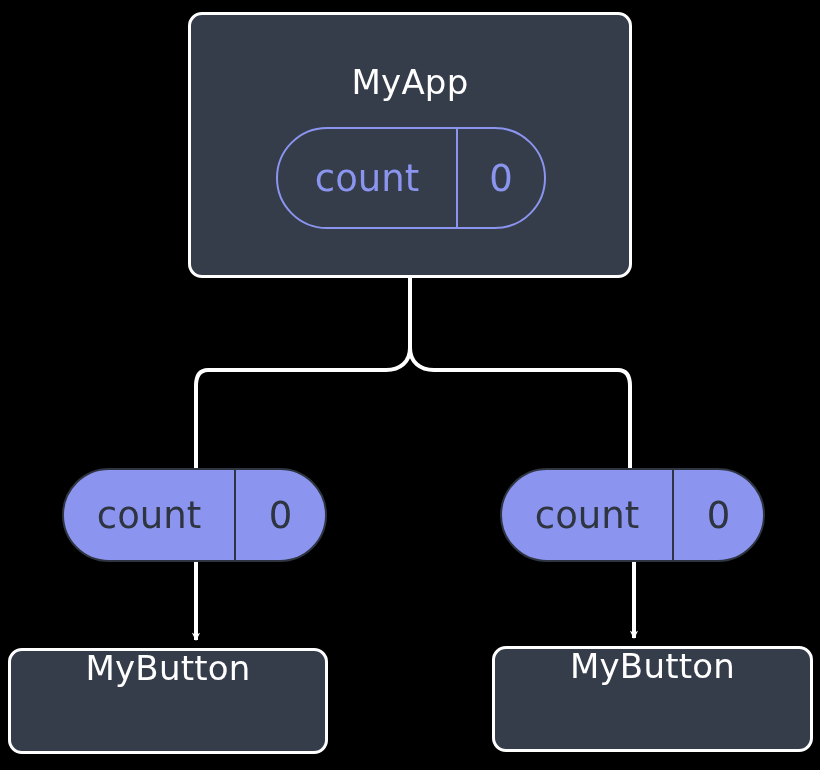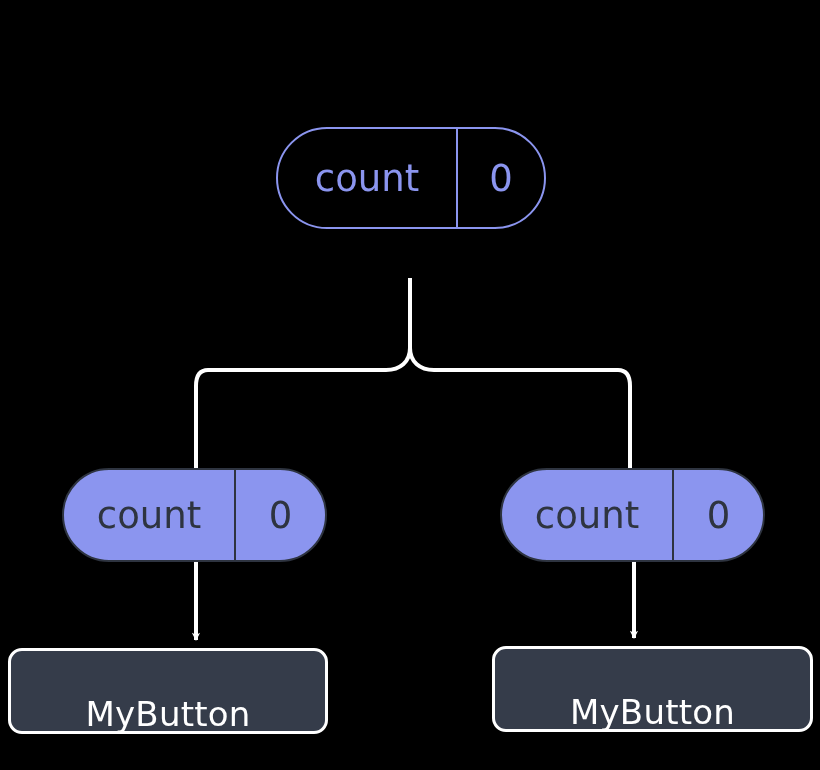--- a/index.html
+++ b/index.html
@@ -38,22 +38,22 @@
 
   #root-box {
     left: 188px;
     top: 12px;
     width: 444px;
     height: 266px;
     padding-top: 50px;
   }
 
   .leaf-box {
-    justify-content: flex-end;
-    height: 86px;
+    justify-content: flex-start;
+    height: 106px;
   }
   #leaf-box-left {
     left: 8px;
     top: 648px;
     width: 320px;
   }
   #leaf-box-right {
     left: 492px;
     top: 646px;
     width: 321px;
@@ -153,20 +153,23 @@
 
     <path d="M 410 348 C 410 362 420 370 434 370
              L 618 370 C 627 370 630 377 630 386
              L 630 468" fill="none" stroke="#ffffff" stroke-width="4" stroke-linecap="butt"></path>
 
     <path d="M 196 562 L 196 640" fill="none" stroke="#ffffff" stroke-width="4" marker-end="url(#arrowhead)"></path>
 
     <path d="M 634 562 L 634 638" fill="none" stroke="#ffffff" stroke-width="4" marker-end="url(#arrowhead)"></path>
   </svg>
 
+  <div id="root-box" class="comp-box">
+    <div class="comp-title">MyApp</div>
+  </div>
 
   <div id="root-pill" class="pill pill-outline">
     <div class="pill-key">count</div>
     <div class="pill-val">0</div>
   </div>
 
   <div id="pill-left" class="pill pill-filled">
     <div class="pill-key">count</div>
     <div class="pill-val">0</div>
   </div>

